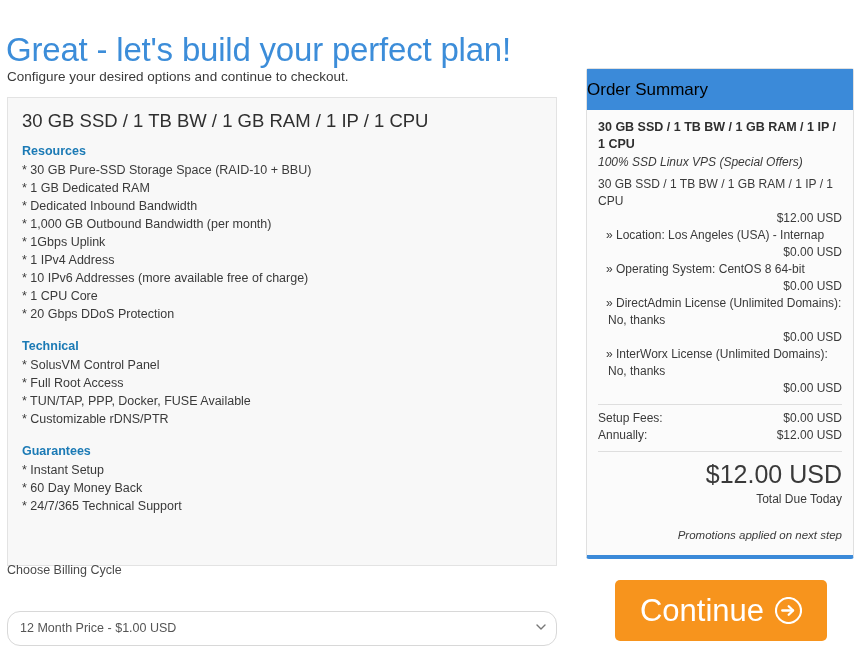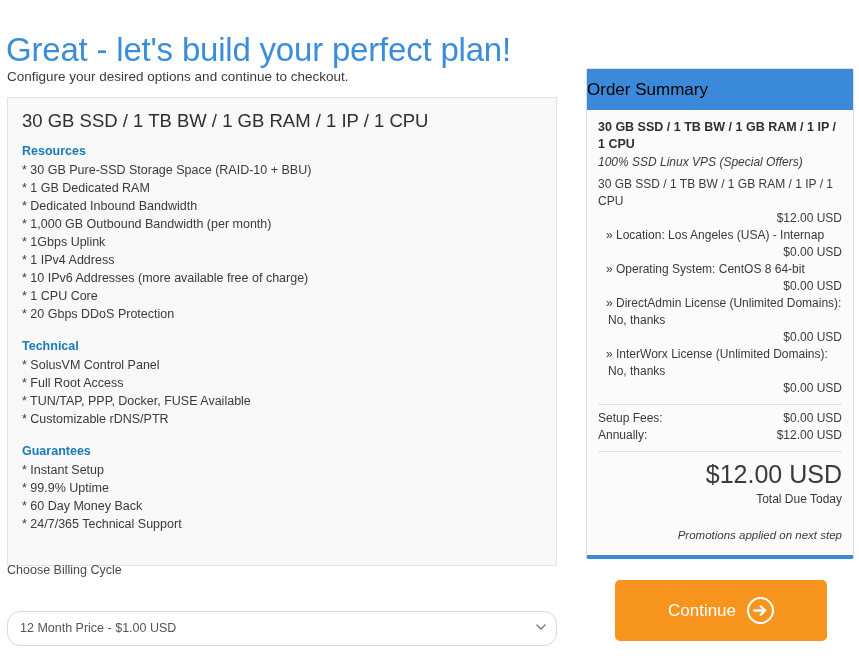--- a/index.html
+++ b/index.html
@@ -218,21 +218,21 @@
     position: absolute;
     left: 615px;
     top: 580px;
     width: 212px;
     height: 61px;
     background: #f7941d;
     border: 0;
     border-radius: 5px;
     color: #ffffff;
     font-family: "Liberation Sans", sans-serif;
-    font-size: 17px;
+    font-size: 31px;
     cursor: pointer;
     display: flex;
     align-items: center;
     justify-content: center;
     gap: 11px;
     padding: 0;
   }
   .continue-btn .arrow-circle {
     width: 27px;
     height: 27px;
@@ -272,21 +272,20 @@
         <li>* Full Root Access</li>
         <li>* TUN/TAP, PPP, Docker, FUSE Available</li>
         <li>* Customizable rDNS/PTR</li>
       </ul>
     </div>
 
     <div class="spec-group">
       <div class="spec-heading">Guarantees</div>
       <ul class="spec-list">
         <li>* Instant Setup</li>
-        <li>* 99.9% Uptime</li>
         <li>* 60 Day Money Back</li>
         <li>* 24/7/365 Technical Support</li>
       </ul>
     </div>
   </div>
 
   <label class="billing-label">Choose Billing Cycle</label>
   <div class="billing-select-wrap">
     <select class="billing-select">
       <option>12 Month Price - $1.00 USD</option>

